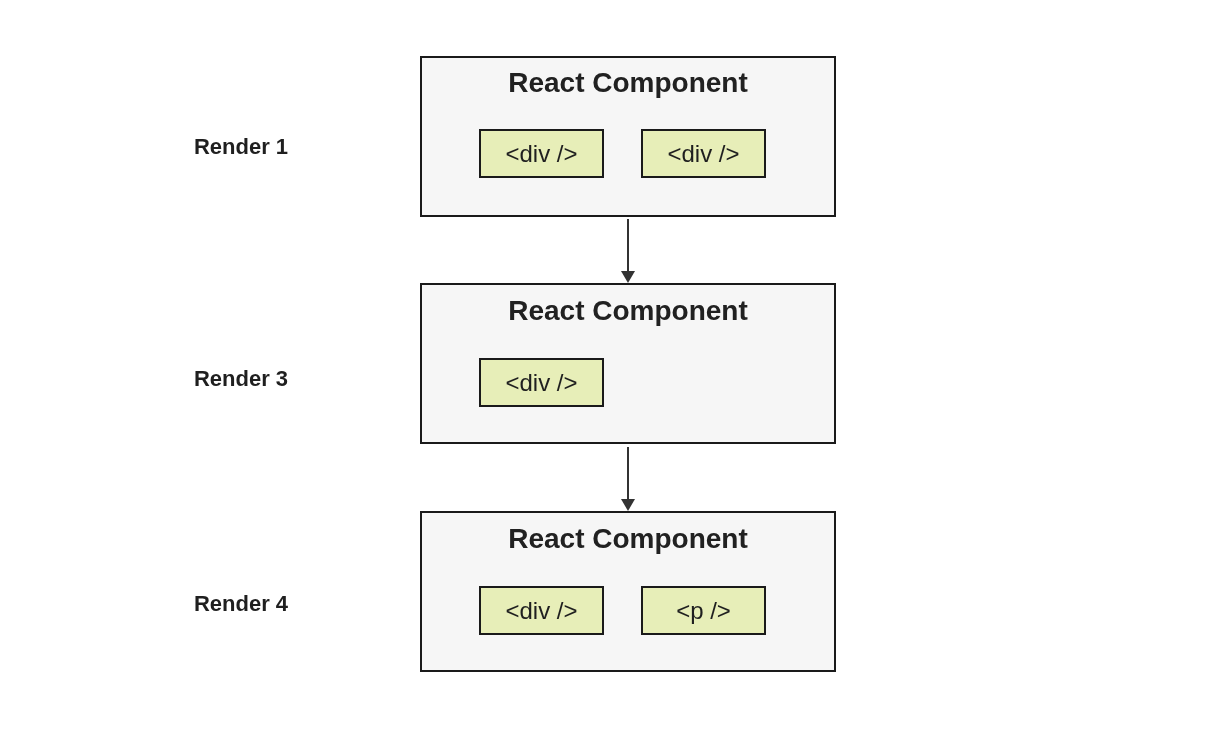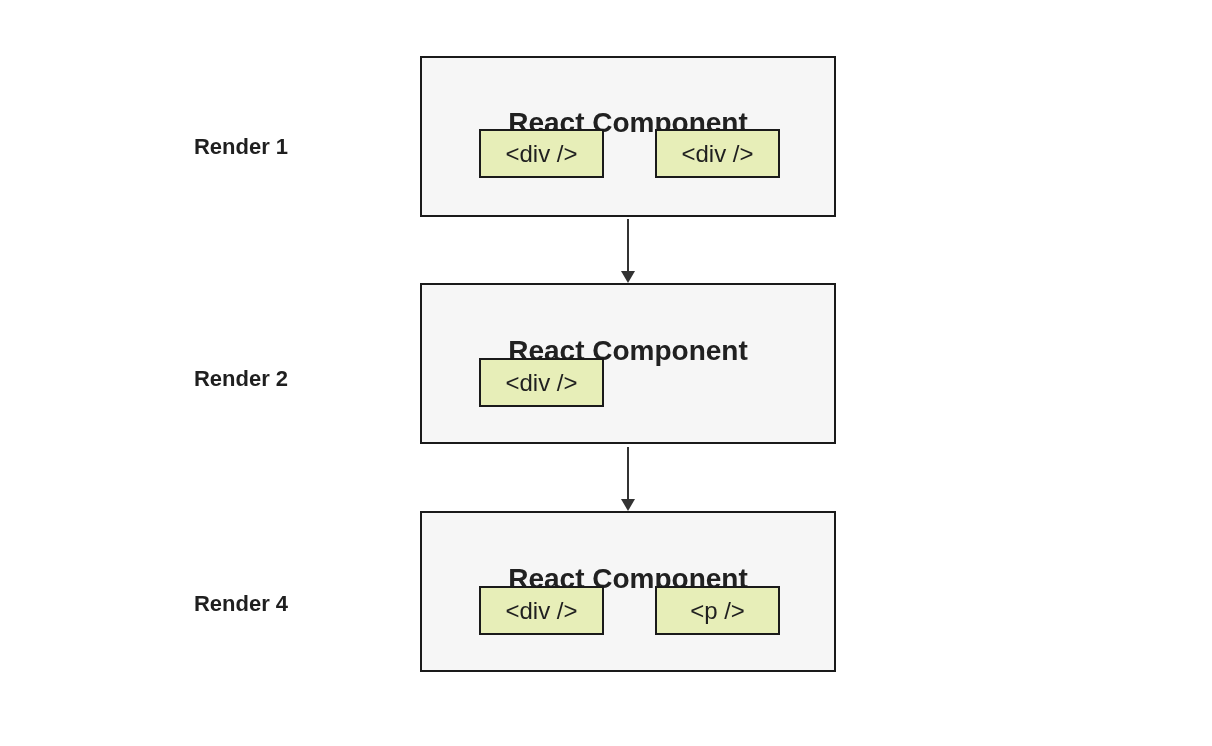--- a/index.html
+++ b/index.html
@@ -38,28 +38,27 @@
   }
   .component-title {
     position: absolute;
     top: 9px;
     left: 0;
     width: 100%;
     text-align: center;
     font-size: 28px;
     font-weight: 700;
     color: #212121;
-    margin-top: 40px;
   }
   .elements-row {
     position: absolute;
     top: 71px;
     left: 57px;
     display: flex;
-    gap: 51px;
+    gap: 37px;
   }
   .dom-element {
     box-sizing: border-box;
     width: 125px;
     height: 49px;
     background: #e7eeb8;
     border: 2px solid #1a1a1a;
     display: flex;
     align-items: center;
     justify-content: center;
@@ -108,21 +107,21 @@
       <div class="dom-element">&lt;div /&gt;</div>
       <div class="dom-element">&lt;div /&gt;</div>
     </div>
   </div>
 
   <div class="arrow" id="arrow-1">
     <div class="shaft"></div>
     <div class="head"></div>
   </div>
 
-  <div class="render-label" style="top:356px;">Render 2</div>
+  <div class="render-label" style="top:356px;">Render 3</div>
 
   <div class="component-box" style="top:283px;">
     <div class="component-title" style="top:10px;">React Component</div>
     <div class="elements-row" style="top:73px;">
       <div class="dom-element">&lt;div /&gt;</div>
     </div>
   </div>
 
   <div class="arrow" id="arrow-2">
     <div class="shaft"></div>

